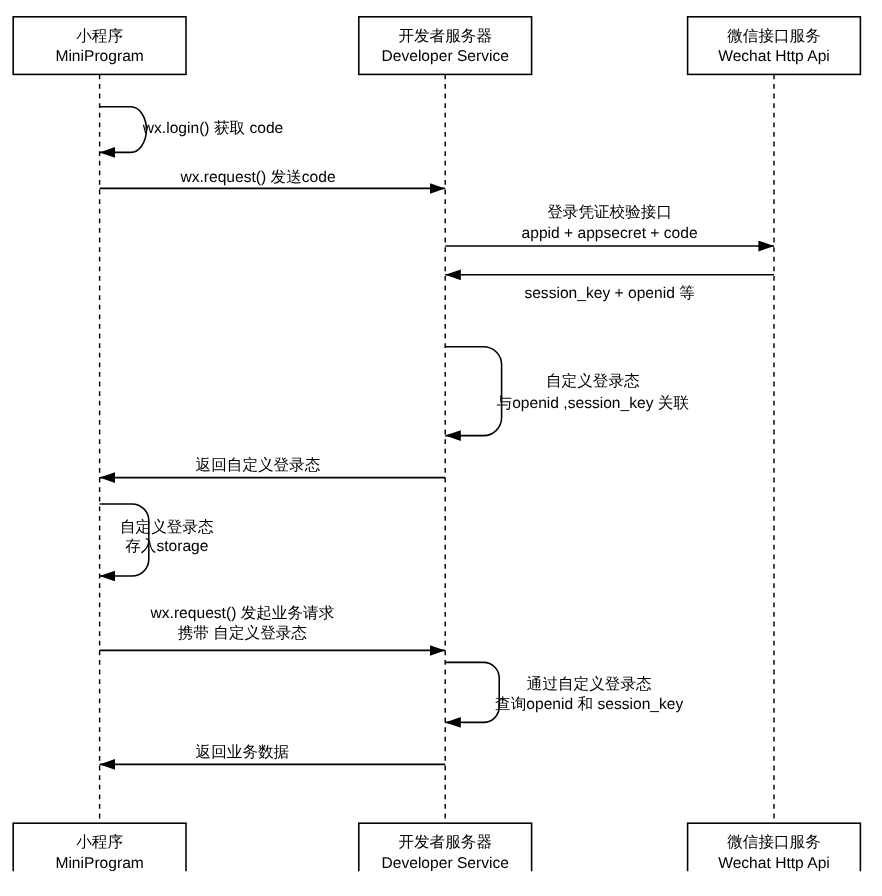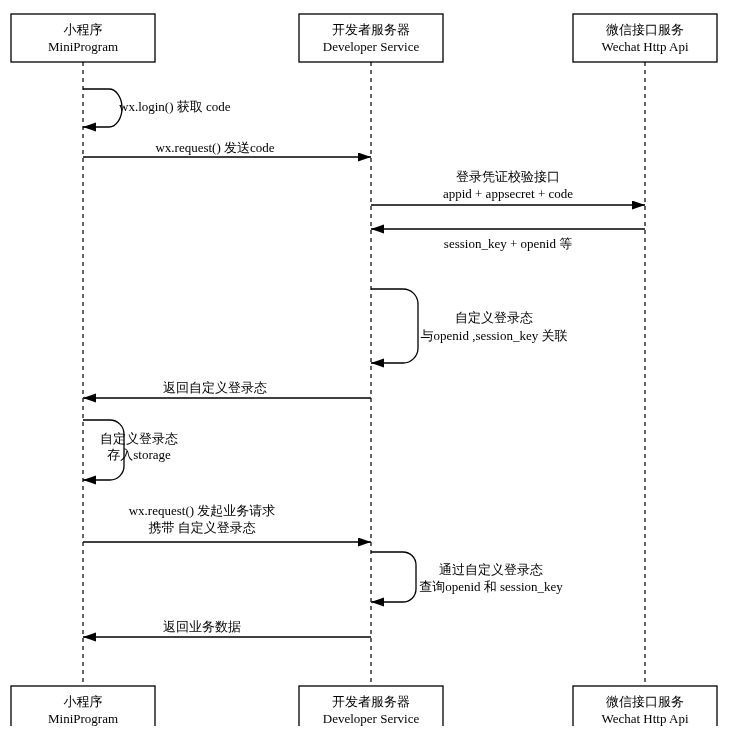--- a/index.html
+++ b/index.html
@@ -1,17 +1,17 @@
 <!DOCTYPE html>
 <html><head>
 <meta charset="utf-8">
 <style>
   html,body{margin:0;padding:0;background:#ffffff;}
   #stage{position:relative;width:735px;height:726px;background:#ffffff;
-         font-family:Liberation Serif, serif;}
+         font-family:Liberation Sans, sans-serif;}
   svg{display:block;}
   .actor-rect{fill:#ffffff;stroke:#000000;stroke-width:1.3;}
   .lifeline{stroke:#000000;stroke-width:1.2;stroke-dasharray:4 4;fill:none;}
   .msg-line{stroke:#000000;stroke-width:1.3;fill:none;}
   .actor-text{font-size:13px;fill:#000000;text-anchor:middle;}
   .msg-text{font-size:13px;fill:#000000;}
   .mid{text-anchor:middle;}
   .start{text-anchor:start;}
 </style>
 </head>

